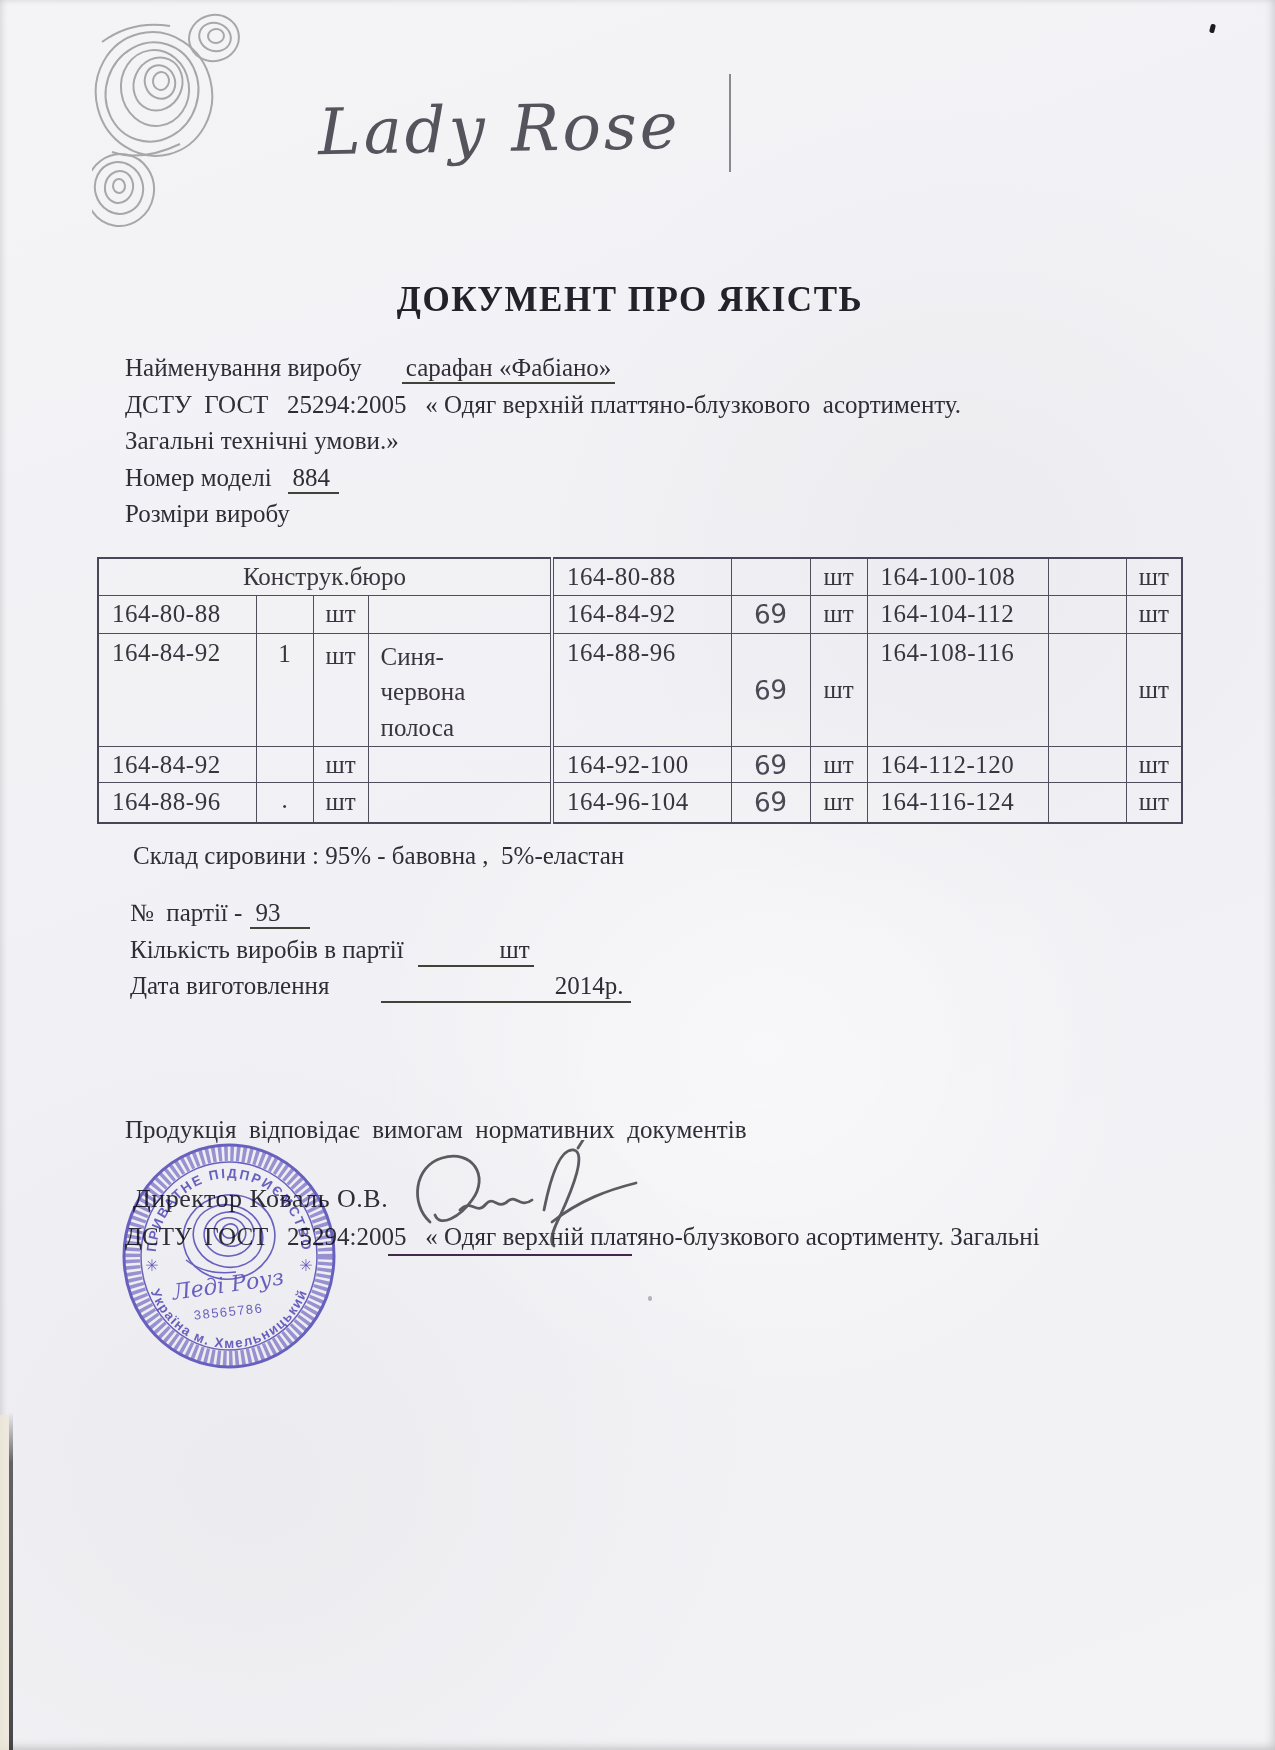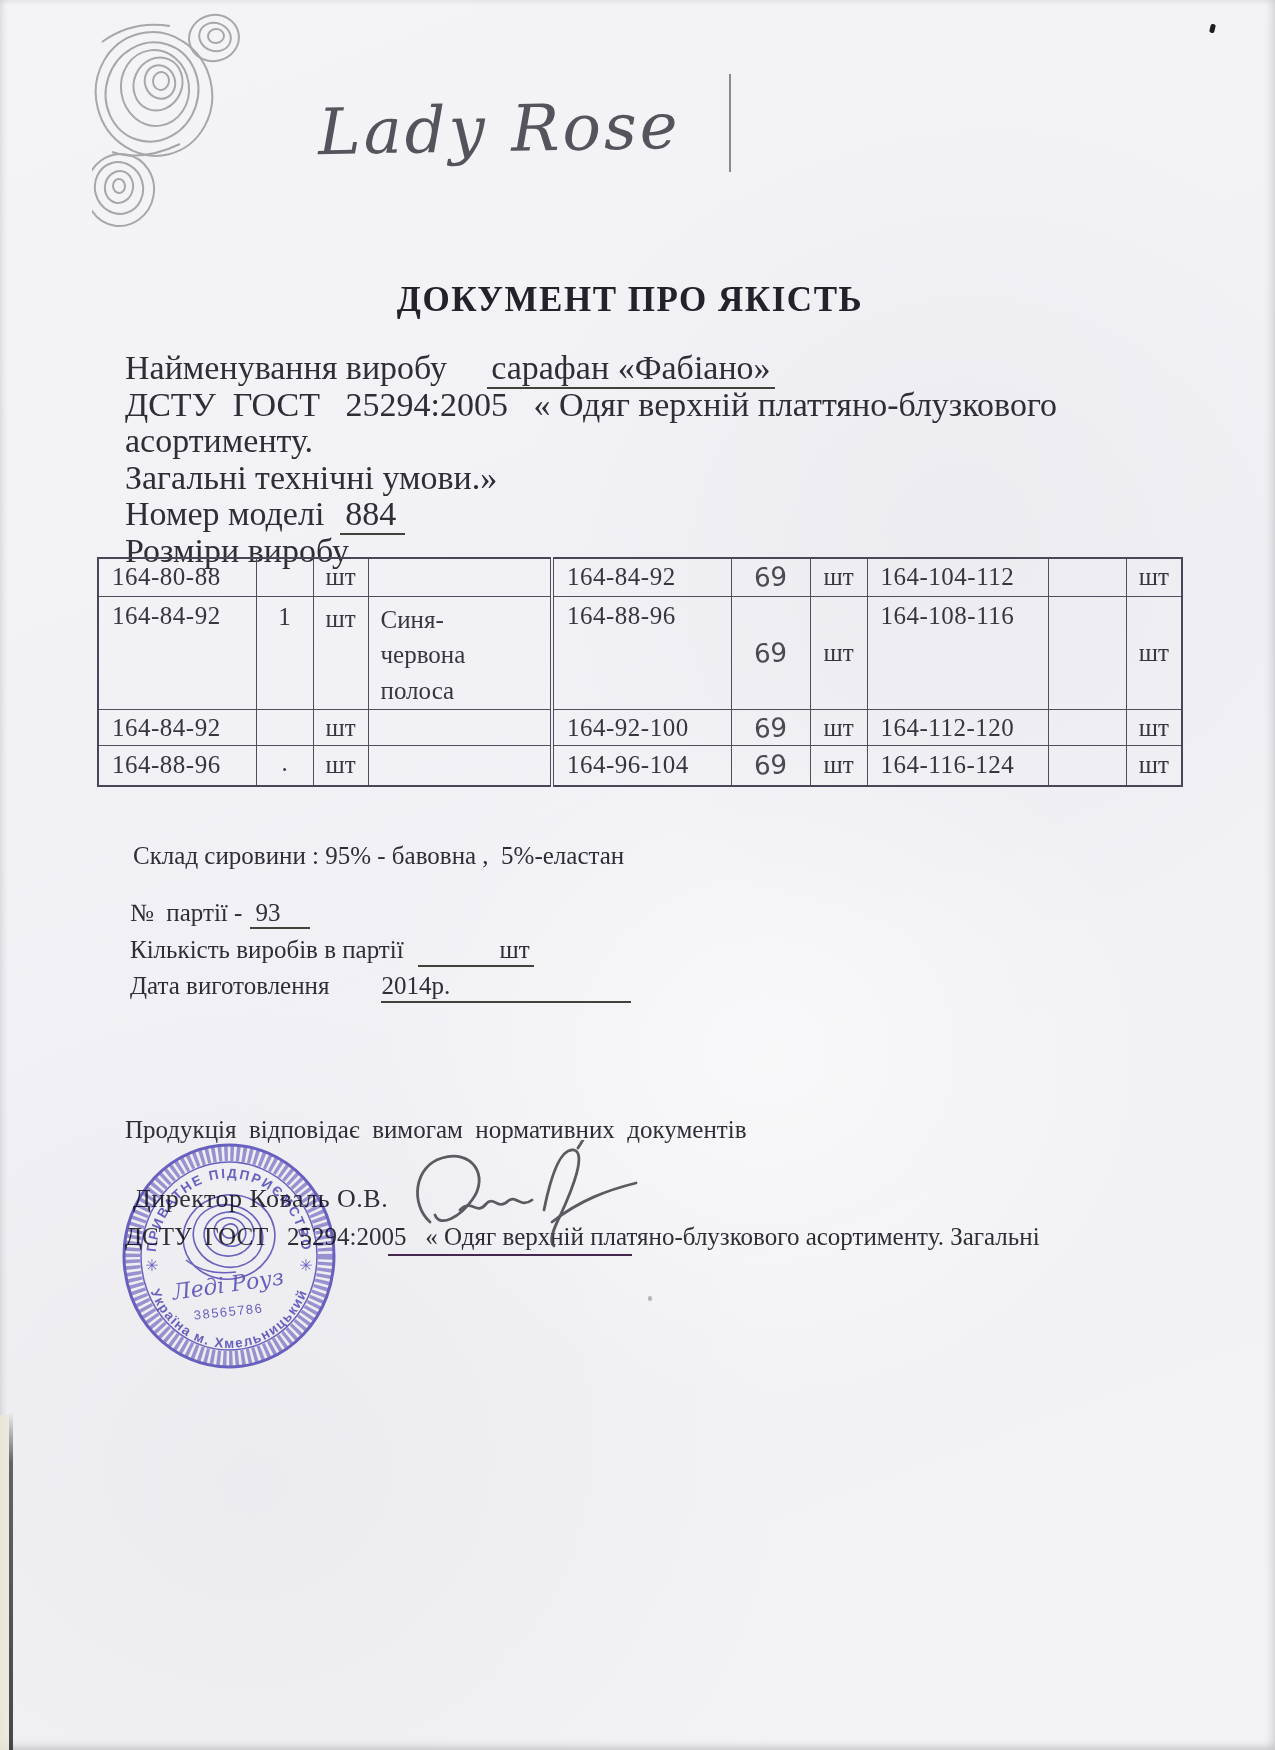--- a/index.html
+++ b/index.html
@@ -19,21 +19,21 @@
         font-size:64px; letter-spacing:3px; color:#55535b; transform:rotate(-1deg);}
   .lh-divider{left:729px; top:74px; width:2px; height:98px; background:#8a8890;}
   .address{left:897px; top:14px; width:260px; font-style:italic; font-size:20px;
            line-height:35px; color:#403d47; white-space:pre-wrap;}
   .artifact-a{left:1210px; top:24px; width:5px; height:9px; background:#1d1d20; border-radius:2px; transform:rotate(14deg);}
   .artifact-b{left:648px; top:1296px; width:4px; height:5px; background:#8a8890; border-radius:2px; opacity:.6;}
   
   .title{left:55px; top:280px; width:1150px; text-align:center; font-size:35px;
          font-weight:bold; letter-spacing:1.5px; color:#232129;}
   
-  .body{left:125px; top:350px; width:1080px; font-size:34px; line-height:36.5px;}
+  .body{left:125px; top:350px; width:1080px; font-size:25px; line-height:36.5px;}
   .bline{white-space:pre-wrap;}
   .u{border-bottom:2px solid #44413a;}
   .val-name{margin-left:40px; padding:0 4px 1px 4px;}
   .val-article{padding:0 12px 1px 3px;}
   .val-model{margin-left:16px; padding:0 9px 1px 5px;}
   
   .sizes{left:97px; top:557px; border-collapse:collapse; table-layout:fixed;
          border:2.5px solid #49465a;}
   .sizes td{border:1.5px solid #514d5c; font-size:25px; color:#38353f; overflow:hidden; vertical-align:middle;}
   .c-size{padding-left:13px; letter-spacing:.5px;}
@@ -48,21 +48,21 @@
         display:inline-block; transform:rotate(-3deg);}
   .dot-cell{color:#5a5860; font-size:16px; vertical-align:bottom; padding-bottom:5px;}
   
   .line25{font-size:25px; white-space:pre-wrap;}
   .composition{left:125px; top:842px;margin-left:8px;}
   .batch{left:130px; top:899px;}
   .val-batch{margin-left:8px; padding:0 30px 1px 5px;}
   .quantity{left:130px; top:936px;}
   .val-qty{margin-left:14px; display:inline-block; width:112px; text-align:right; padding:0 4px 1px 0;}
   .datemade{left:130px; top:972px;}
-  .val-date{margin-left:52px; display:inline-block; width:242px; text-align:left; padding:0 8px 1px 0;}
+  .val-date{margin-left:52px; display:inline-block; width:242px; text-align:right; padding:0 8px 1px 0;}
   .conformity{left:125px; top:1041px; width:1085px; line-height:35.5px;}
   
   .director{left:133px; top:1184px; font-size:26px; z-index:2; letter-spacing:.5px;}
   .sig-underline{left:388px; top:1254px; width:244px; height:2px; background:#43274d; z-index:1;}
   .signature-svg{left:402px; top:1140px; z-index:3;}
   .stamp-svg{left:116px; top:1140px; z-index:4; mix-blend-mode:multiply; opacity:.95;}
   .roses-svg{left:92px; top:12px;}
   
   .edge-strip{left:0; top:1415px; width:9px; height:335px; background:#ece7d6; opacity:.8;}
   .edge-line{left:9px; top:1412px; width:4px; height:338px;
@@ -115,20 +115,29 @@
         <col style="width:55px">
         <col style="width:184px">
       <col style="width:179px">
         <col style="width:79px">
         <col style="width:57px">
       <col style="width:181px">
         <col style="width:78px">
         <col style="width:56px">
     </colgroup>
     <tbody>
+        <tr class="r0">
+      <td colspan="4" class="bureau sep">Конструк.бюро</td>
+      <td class="c-size">164-80-88</td>
+      <td class="c-qty"></td>
+      <td class="c-unit">шт</td>
+      <td class="c-size">164-100-108</td>
+      <td class="c-qty"></td>
+      <td class="c-unit">шт</td>
+    </tr>
     <tr class="r1">
       <td class="c-size">164-80-88</td>
       <td class="c-qty"></td>
       <td class="c-unit">шт</td>
       <td class="c-color sep"></td>
       <td class="c-size">164-84-92</td>
       <td class="c-qty"><span class="hand">69</span></td>
       <td class="c-unit">шт</td>
       <td class="c-size">164-104-112</td>
       <td class="c-qty"></td>

